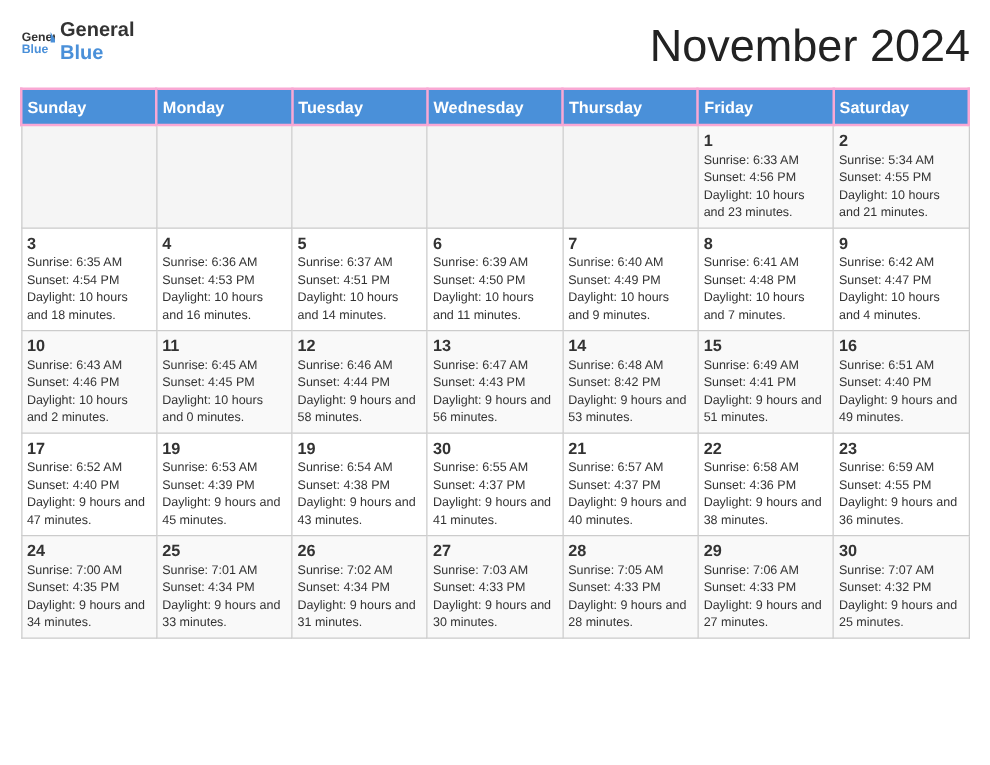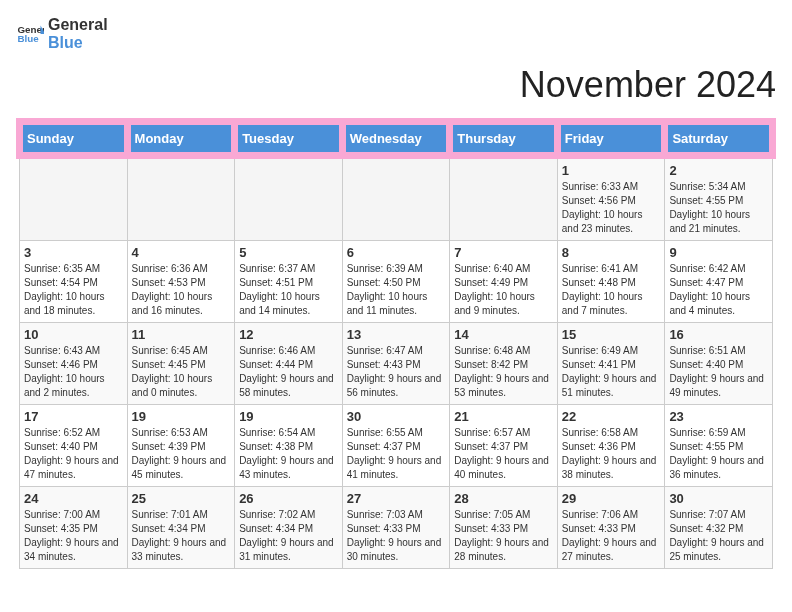--- a/index.html
+++ b/index.html
@@ -20,21 +20,20 @@
       display: flex;
       align-items: center;
       gap: 4px;
     }
     .logo-icon {
       width: 28px;
       height: 28px;
     }
     .title-block {
       text-align: left;
-      margin-top: 48px;
     }
     .month-title {
       font-size: 36px;
       font-weight: normal;
       color: #222;
     }
     .location {
       font-size: 15px;
       color: #555;
     }
@@ -42,21 +41,21 @@
       width: 100%;
       border-collapse: collapse;
     }
     thead th {
       background: #4a90d9;
       color: #fff;
       font-size: 13px;
       font-weight: bold;
       padding: 6px 4px;
       text-align: left;
-      border: 7px solid #f9a8d4;
+      border: 2px solid #f9a8d4;
     }
     tbody td {
       border: 1px solid #ccc;
       vertical-align: top;
       padding: 4px;
       width: 14.28%;
       font-size: 10.5px;
       color: #333;
       min-height: 80px;
       background: #fff;

